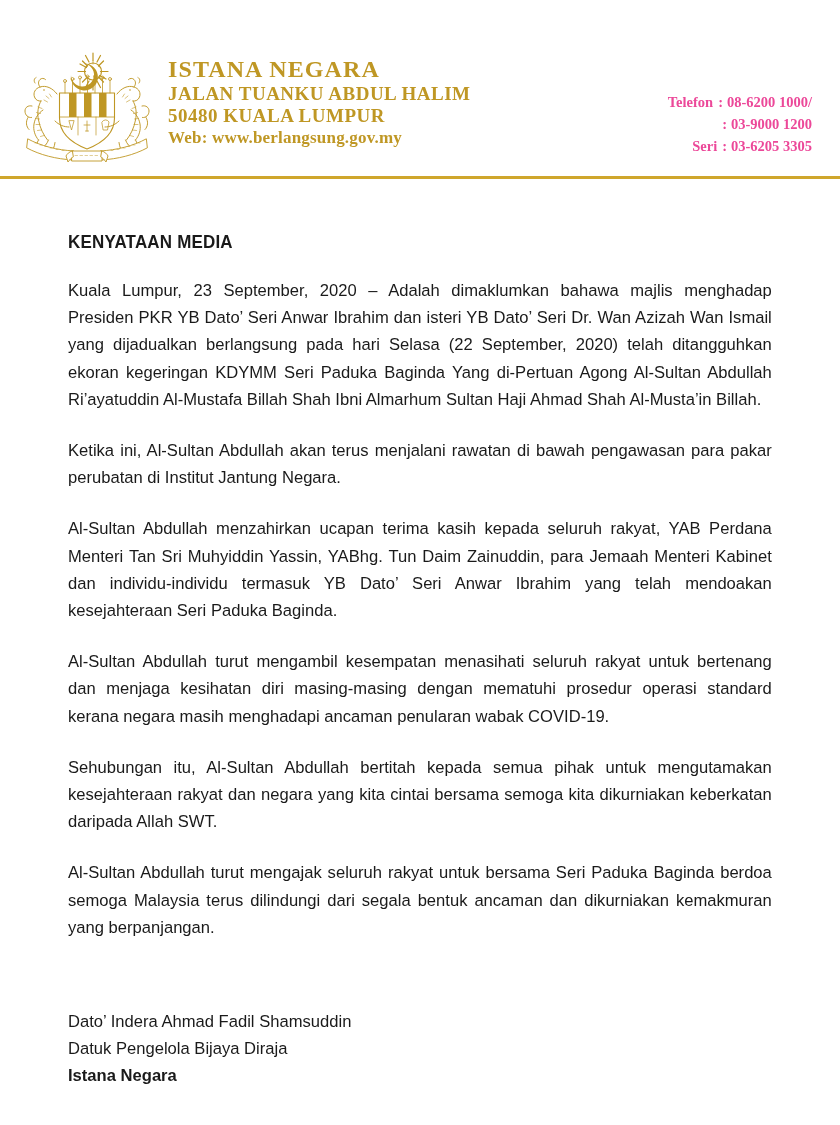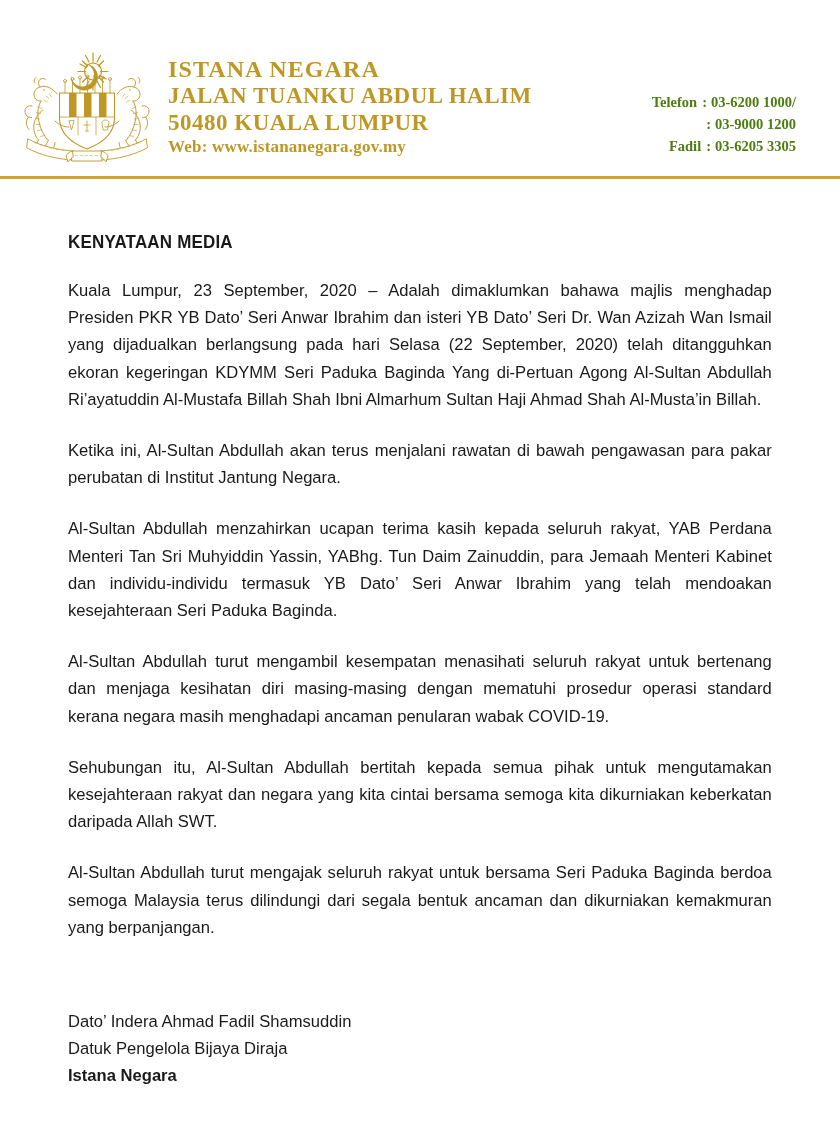--- a/index.html
+++ b/index.html
@@ -40,34 +40,34 @@
     font-family: "Liberation Serif", serif;
     font-weight: bold;
     line-height: 1.14;
     letter-spacing: 0.4px;
   }
   .org-name {
     font-size: 24px;
     letter-spacing: 1.1px;
   }
   .org-addr {
-    font-size: 23px;
+    font-size: 19px;
     letter-spacing: 0.5px;
   }
   .org-web {
     font-size: 17px;
     letter-spacing: 0.2px;
     padding-top: 1px;
   }
 
   .contact-block {
     position: absolute;
-    right: 44px;
+    right: 28px;
     top: 91px;
-    color: #4d7c0f;
+    color: #ec4899;
     font-family: "Liberation Serif", serif;
     font-weight: bold;
     font-size: 14.5px;
     line-height: 1.52;
   }
   .contact-row {
     display: flex;
     justify-content: flex-end;
     white-space: pre;
   }
@@ -268,36 +268,36 @@
         <path d="M124 219 h5 M134 219 h5 M144 219 h5 M154 219 h5 M164 219 h5"></path>
         <path d="M196 209 h4 M208 207 h4 M220 204 h4 M230 201 h4 M240 198 h4 M250 194 h4"></path>
       </g>
     </svg>
   </div>
 
   <div class="org-block">
     <div class="org-name">ISTANA NEGARA</div>
     <div class="org-addr">JALAN TUANKU ABDUL HALIM</div>
     <div class="org-addr">50480 KUALA LUMPUR</div>
-    <div class="org-web">Web: www.istananegara.gov.my</div>
+    <div class="org-web">Web: www.berlangsung.gov.my</div>
   </div>
 
   <div class="contact-block">
     <div class="contact-row">
       <span class="contact-label">Telefon</span>
       <span class="contact-sep">:</span>
-      <span class="contact-value">03-6200 1000/</span>
+      <span class="contact-value">08-6200 1000/</span>
     </div>
     <div class="contact-row">
       <span class="contact-label"></span>
       <span class="contact-sep">:</span>
       <span class="contact-value">03-9000 1200</span>
     </div>
     <div class="contact-row">
-      <span class="contact-label">Fadil</span>
+      <span class="contact-label">Seri</span>
       <span class="contact-sep">:</span>
       <span class="contact-value">03-6205 3305</span>
     </div>
   </div>
 
   <div class="gold-rule"></div>
 </header>
 
 <main class="sheet">
 

